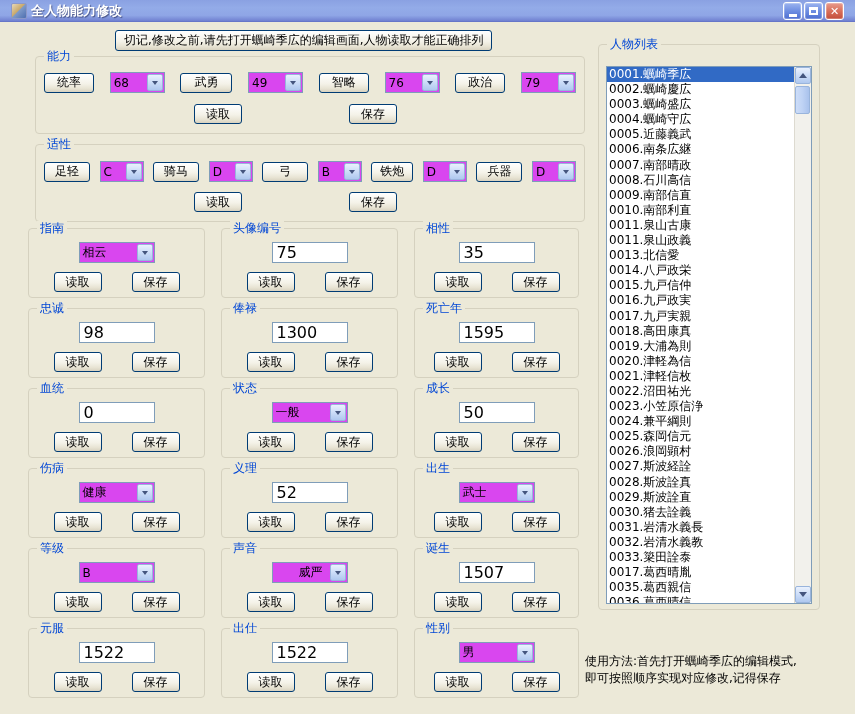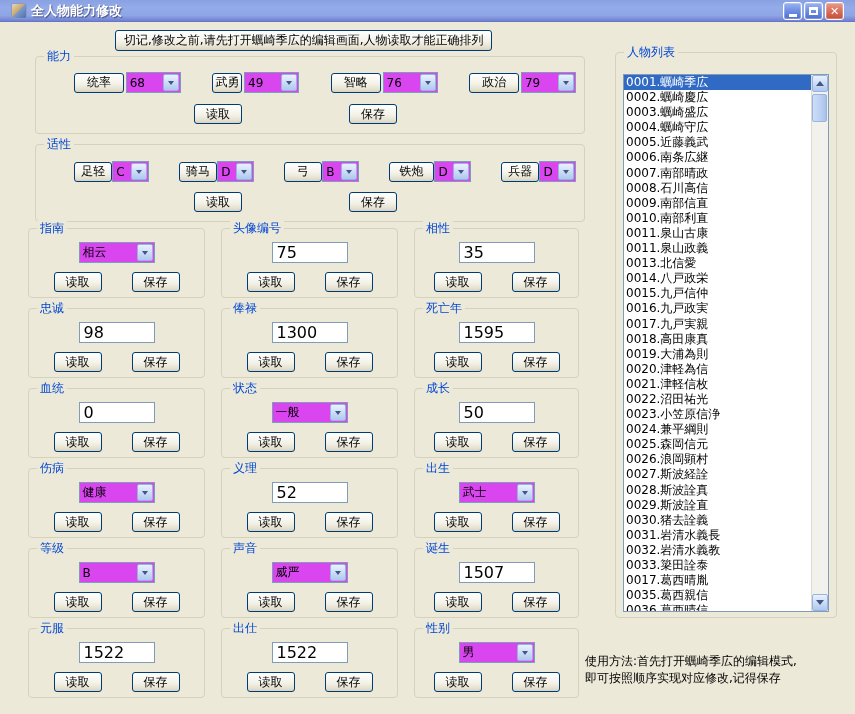--- a/index.html
+++ b/index.html
@@ -42,21 +42,21 @@
     background:linear-gradient(180deg,#EAF1FD 0%,#CCDDF8 50%,#AFC8EF 100%);
     border:1px solid #99B4DC; display:flex; align-items:center; justify-content:center; }
   .chev{ width:0; height:0; border:3px solid transparent; border-top:4px solid #44557E; margin-top:4px; }
 
   .group{ position:absolute; border:1px solid #D5D1BF; border-radius:4px; }
   .gtitle{ position:absolute; top:-8px; left:8px; background:#ECE9D8; padding:0 3px;
     color:#0046D5; font-size:12px; line-height:14px; white-space:nowrap; }
 
   
   .fieldrow{ position:absolute; left:8px; right:8px; display:flex; justify-content:space-between; align-items:center; }
-  .fieldrow .xpbtn{ height:20px;margin-left:30px; }
+  .fieldrow .xpbtn{ height:20px; }
   .fieldrow .combo{ height:21px; }
   .rsbtn{ position:absolute; width:48px; height:20px; }
 
   
   #panel-grid{ position:absolute; left:28px; top:228px; width:552px;
     display:grid; grid-template-columns:177px 177px 165px; column-gap:16px; row-gap:10px;
     grid-auto-rows:70px; }
   .panel{ position:relative; border:1px solid #D5D1BF; border-radius:4px; }
   .panel .pfield{ height:21px; width:76px; margin:13px auto 0 auto; }
   .panel .pbtns{ display:flex; justify-content:center; gap:30px; margin-top:9px; }
@@ -103,21 +103,21 @@
 <div class="group" id="ability-group" style="left:35px; top:56px; width:550px; height:78px;">
   <span class="gtitle">能力</span>
   <div class="fieldrow" style="top:15px;" id="ability-fields">
       <button class="xpbtn" style="width: 50px;">统率</button>
       <div class="combo" style="width: 55px;">
         <span class="cval">68</span>
         <div class="cbtn">
           <div class="chev"></div>
         </div>
       </div>
-      <button class="xpbtn" style="width: 30px;">武勇</button>
+      <button class="xpbtn" style="width: 52px;">武勇</button>
       <div class="combo" style="width: 55px;">
         <span class="cval">49</span>
         <div class="cbtn">
           <div class="chev"></div>
         </div>
       </div>
       <button class="xpbtn" style="width: 50px;">智略</button>
       <div class="combo" style="width: 55px;">
         <span class="cval">76</span>
         <div class="cbtn">
@@ -153,21 +153,21 @@
           <div class="chev"></div>
         </div>
       </div>
       <button class="xpbtn" style="width: 46px;">弓</button>
       <div class="combo" style="width: 44px;">
         <span class="cval">B</span>
         <div class="cbtn">
           <div class="chev"></div>
         </div>
       </div>
-      <button class="xpbtn" style="width: 55px;">铁炮</button>
+      <button class="xpbtn" style="width: 42px;">铁炮</button>
       <div class="combo" style="width: 44px;">
         <span class="cval">D</span>
         <div class="cbtn">
           <div class="chev"></div>
         </div>
       </div>
       <button class="xpbtn" style="width: 46px;">兵器</button>
       <div class="combo" style="width: 44px;">
         <span class="cval">D</span>
         <div class="cbtn">
@@ -304,21 +304,21 @@
           <div class="chev"></div>
         </div>
       </div>
       <div class="pbtns">
         <button class="xpbtn">读取</button>
         <button class="xpbtn">保存</button>
       </div>
     </div>
     <div class="panel">
       <span class="gtitle">声音</span>
-      <div class="combo pfield" style="width: 76px;">
+      <div class="combo pfield" style="width: 76px; padding-left: 23px;">
         <span class="cval">威严</span>
         <div class="cbtn">
           <div class="chev"></div>
         </div>
       </div>
       <div class="pbtns">
         <button class="xpbtn">读取</button>
         <button class="xpbtn">保存</button>
       </div>
     </div>
@@ -354,21 +354,21 @@
           <div class="chev"></div>
         </div>
       </div>
       <div class="pbtns">
         <button class="xpbtn">读取</button>
         <button class="xpbtn">保存</button>
       </div>
     </div>
   </div>
 
-<div class="group" style="left:598px; top:52px; width:222px; height:566px;margin-left:17px;">
+<div class="group" style="left:598px; top:44px; width:222px; height:566px;">
   <span class="gtitle">人物列表</span>
   <div class="listbox">
     <div class="listrows" id="list-rows">
         <div class="lrow sel">0001.蠣崎季広</div>
         <div class="lrow">0002.蠣崎慶広</div>
         <div class="lrow">0003.蠣崎盛広</div>
         <div class="lrow">0004.蠣崎守広</div>
         <div class="lrow">0005.近藤義武</div>
         <div class="lrow">0006.南条広継</div>
         <div class="lrow">0007.南部晴政</div>

